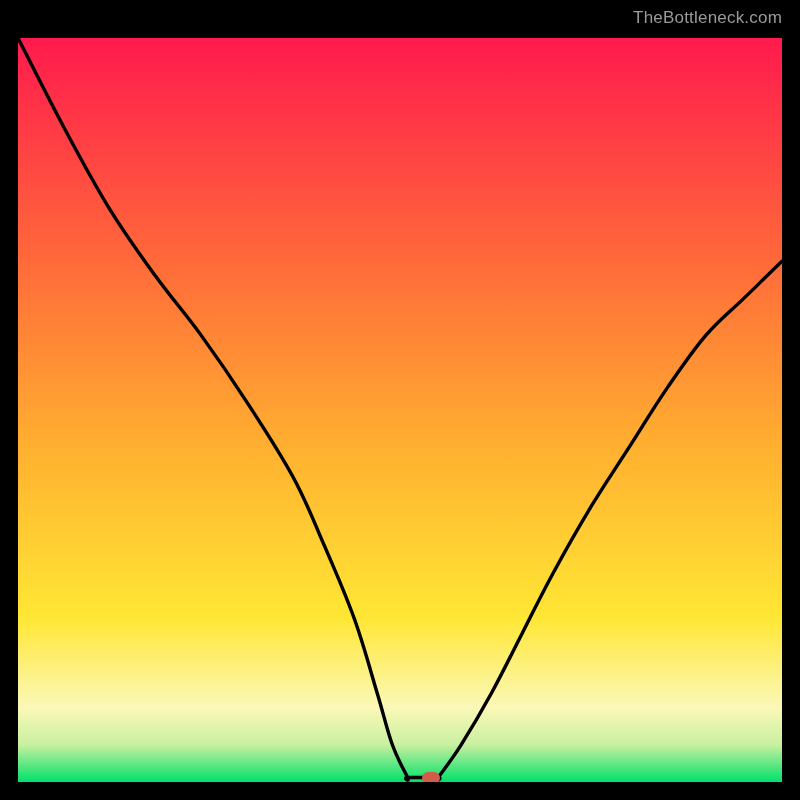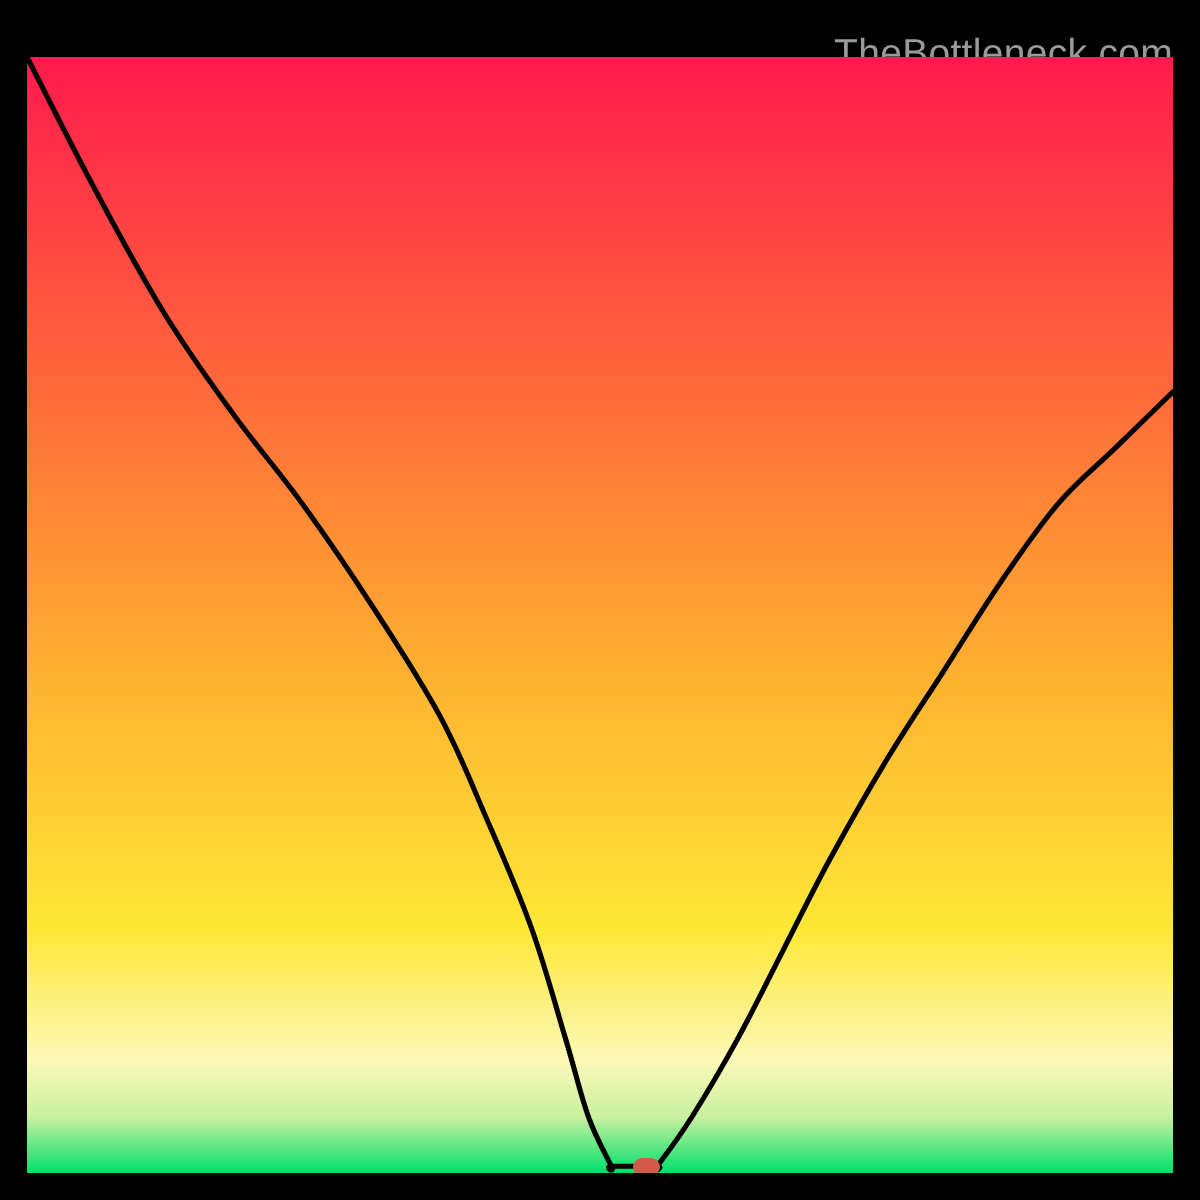--- a/index.html
+++ b/index.html
@@ -27,24 +27,24 @@
   }
   .gradient {
     position: absolute;
     left: 0;
     top: 0;
     width: 100%;
     height: 100%;
   }
   .watermark {
     position: absolute;
-    top: 20px;
+    top: 8px;
     right: 18px;
     color: #9a9a9a;
-    font-size: 26px;
+    font-size: 17px;
     letter-spacing: 0.2px;
   }
   svg.curve {
     position: absolute;
     left: 0;
     top: 0;
     width: 100%;
     height: 100%;
   }
   .marker {

